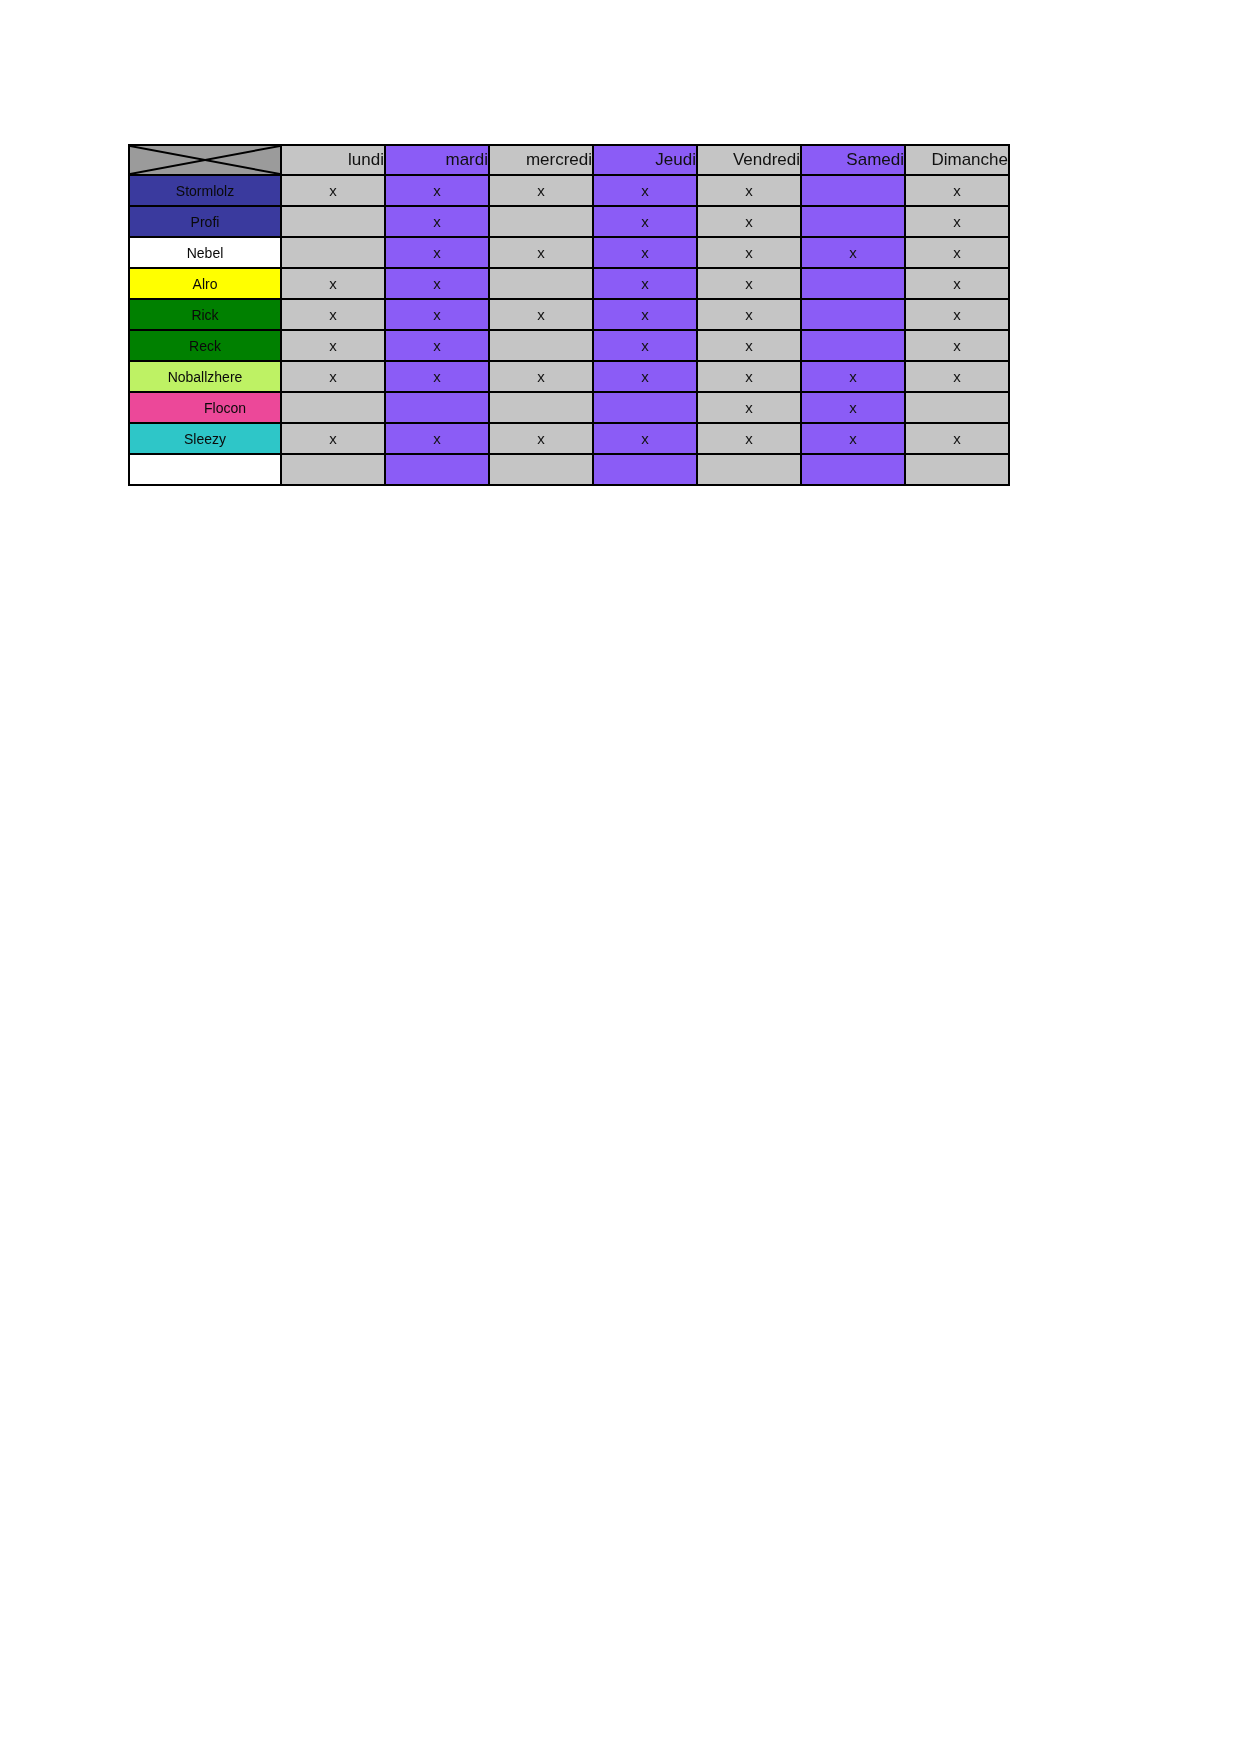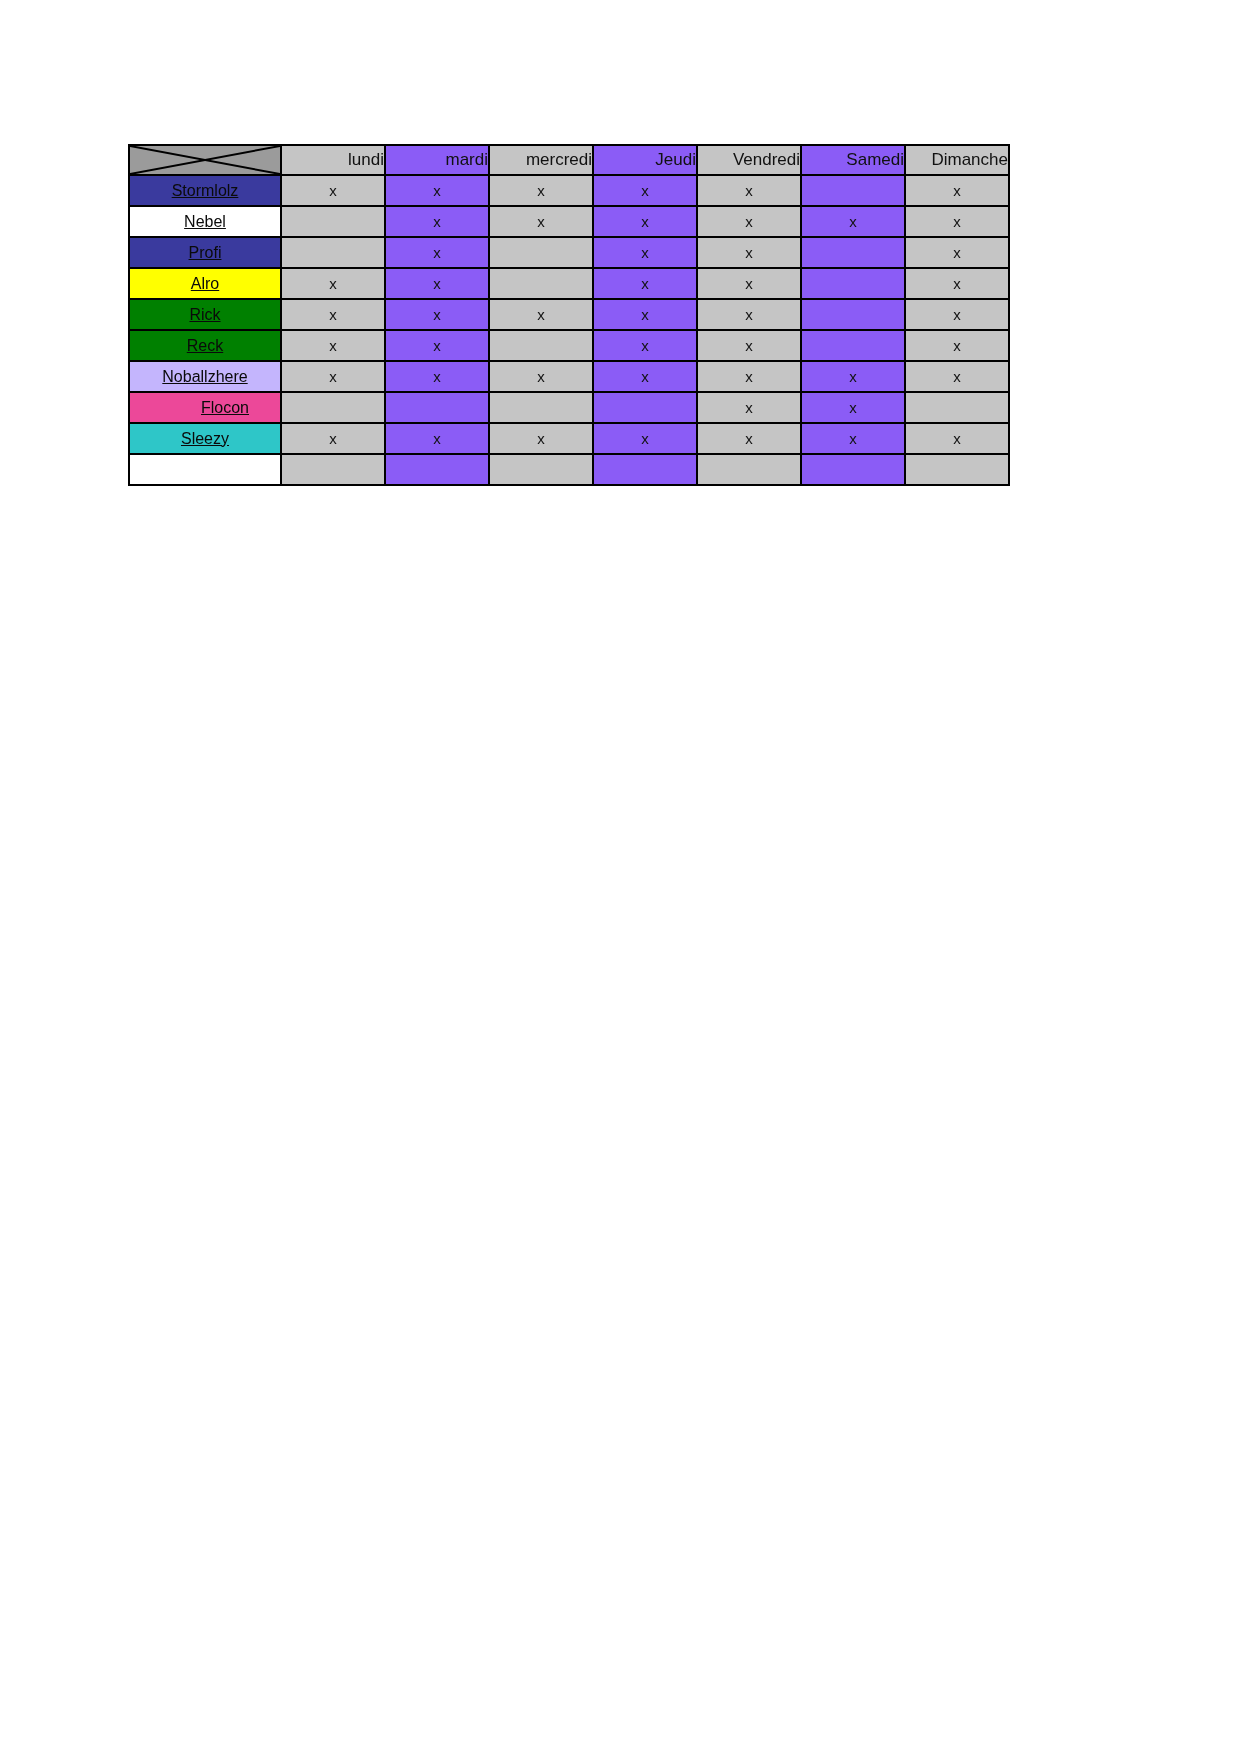--- a/index.html
+++ b/index.html
@@ -37,23 +37,22 @@
     height: 28px;
     font-size: 17px;
     font-weight: normal;
     color: #111111;
     text-align: right;
   }
   table.schedule td {
     height: 29px;
   }
   td.name-cell {
-    font-size: 16px;
+    font-size: 14px;
     color: #0a0a0a;
-    text-decoration: underline;
   }
   td.mark-cell {
     font-size: 15px;
     color: #141414;
   }
   .shade-light { background: #c5c5c5; }
   .shade-dark  { background: #8b5cf6; }
   th.corner-cell {
     background: #9b9b9b;
     padding: 0;
@@ -101,40 +100,40 @@
         <td class="name-cell" style="background-color: rgb(58, 58, 158);">Stormlolz</td>
         <td class="mark-cell shade-light">x</td>
         <td class="mark-cell shade-dark">x</td>
         <td class="mark-cell shade-light">x</td>
         <td class="mark-cell shade-dark">x</td>
         <td class="mark-cell shade-light">x</td>
         <td class="mark-cell shade-dark"></td>
         <td class="mark-cell shade-light">x</td>
       </tr>
       <tr>
+        <td class="name-cell" style="background-color: rgb(58, 58, 158);">Profi</td>
+        <td class="mark-cell shade-light"></td>
+        <td class="mark-cell shade-dark">x</td>
+        <td class="mark-cell shade-light"></td>
+        <td class="mark-cell shade-dark">x</td>
+        <td class="mark-cell shade-light">x</td>
+        <td class="mark-cell shade-dark"></td>
+        <td class="mark-cell shade-light">x</td>
+      </tr>
+      <tr>
         <td class="name-cell" style="background-color: rgb(255, 255, 255);">Nebel</td>
         <td class="mark-cell shade-light"></td>
         <td class="mark-cell shade-dark">x</td>
         <td class="mark-cell shade-light">x</td>
         <td class="mark-cell shade-dark">x</td>
         <td class="mark-cell shade-light">x</td>
         <td class="mark-cell shade-dark">x</td>
         <td class="mark-cell shade-light">x</td>
       </tr>
       <tr>
-        <td class="name-cell" style="background-color: rgb(58, 58, 158);">Profi</td>
-        <td class="mark-cell shade-light"></td>
-        <td class="mark-cell shade-dark">x</td>
-        <td class="mark-cell shade-light"></td>
-        <td class="mark-cell shade-dark">x</td>
-        <td class="mark-cell shade-light">x</td>
-        <td class="mark-cell shade-dark"></td>
-        <td class="mark-cell shade-light">x</td>
-      </tr>
-      <tr>
         <td class="name-cell" style="background-color: rgb(255, 255, 0); text-align: center;">Alro</td>
         <td class="mark-cell shade-light">x</td>
         <td class="mark-cell shade-dark">x</td>
         <td class="mark-cell shade-light"></td>
         <td class="mark-cell shade-dark">x</td>
         <td class="mark-cell shade-light">x</td>
         <td class="mark-cell shade-dark"></td>
         <td class="mark-cell shade-light">x</td>
       </tr>
       <tr>
@@ -151,21 +150,21 @@
         <td class="name-cell" style="background-color: rgb(0, 128, 0);">Reck</td>
         <td class="mark-cell shade-light">x</td>
         <td class="mark-cell shade-dark">x</td>
         <td class="mark-cell shade-light"></td>
         <td class="mark-cell shade-dark">x</td>
         <td class="mark-cell shade-light">x</td>
         <td class="mark-cell shade-dark"></td>
         <td class="mark-cell shade-light">x</td>
       </tr>
       <tr>
-        <td class="name-cell" style="background-color: #c4b5fd;">Noballzhere</td>
+        <td class="name-cell" style="background-color: #bef264;">Noballzhere</td>
         <td class="mark-cell shade-light">x</td>
         <td class="mark-cell shade-dark">x</td>
         <td class="mark-cell shade-light">x</td>
         <td class="mark-cell shade-dark">x</td>
         <td class="mark-cell shade-light">x</td>
         <td class="mark-cell shade-dark">x</td>
         <td class="mark-cell shade-light">x</td>
       </tr>
       <tr>
         <td class="name-cell" style="background-color: #ec4899; padding-left: 40px;">Flocon</td>

